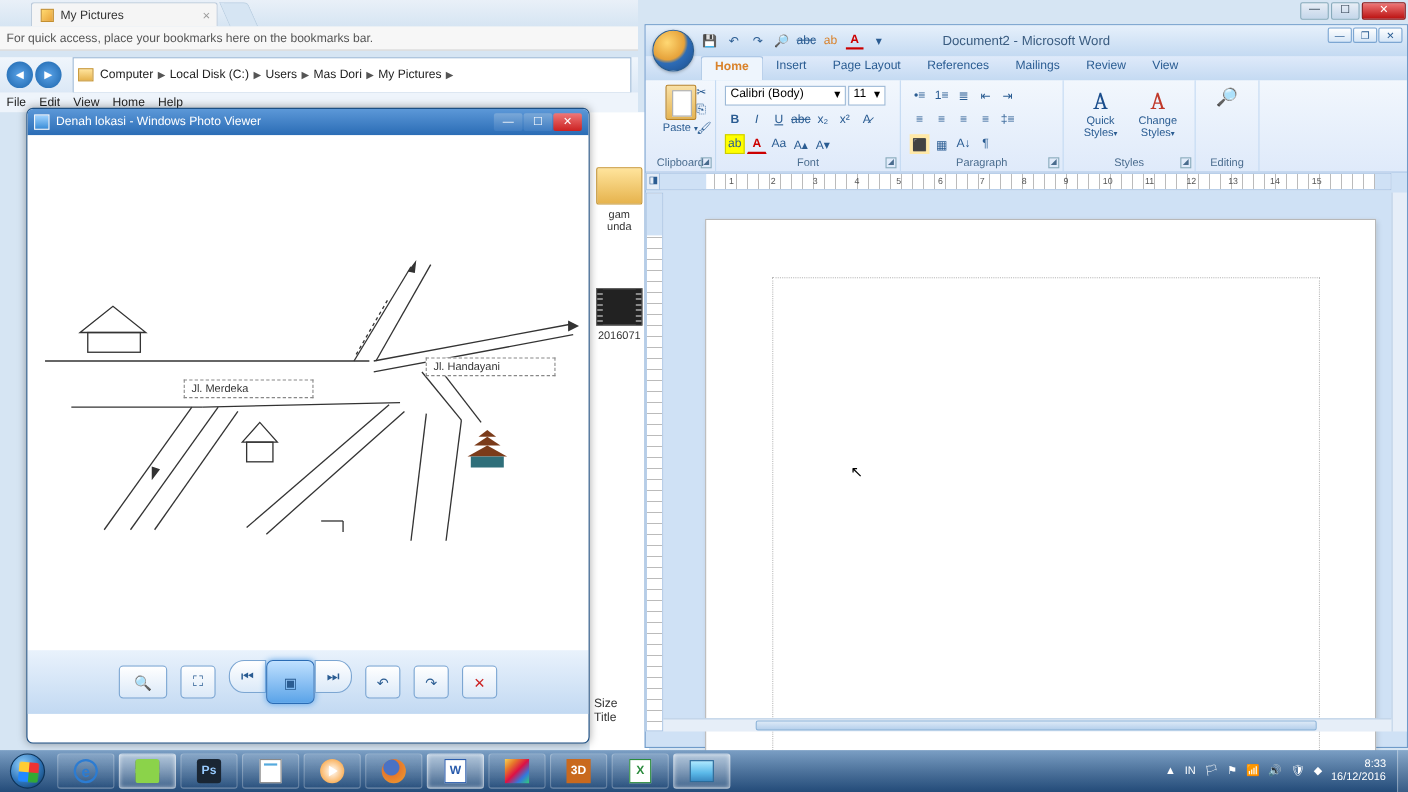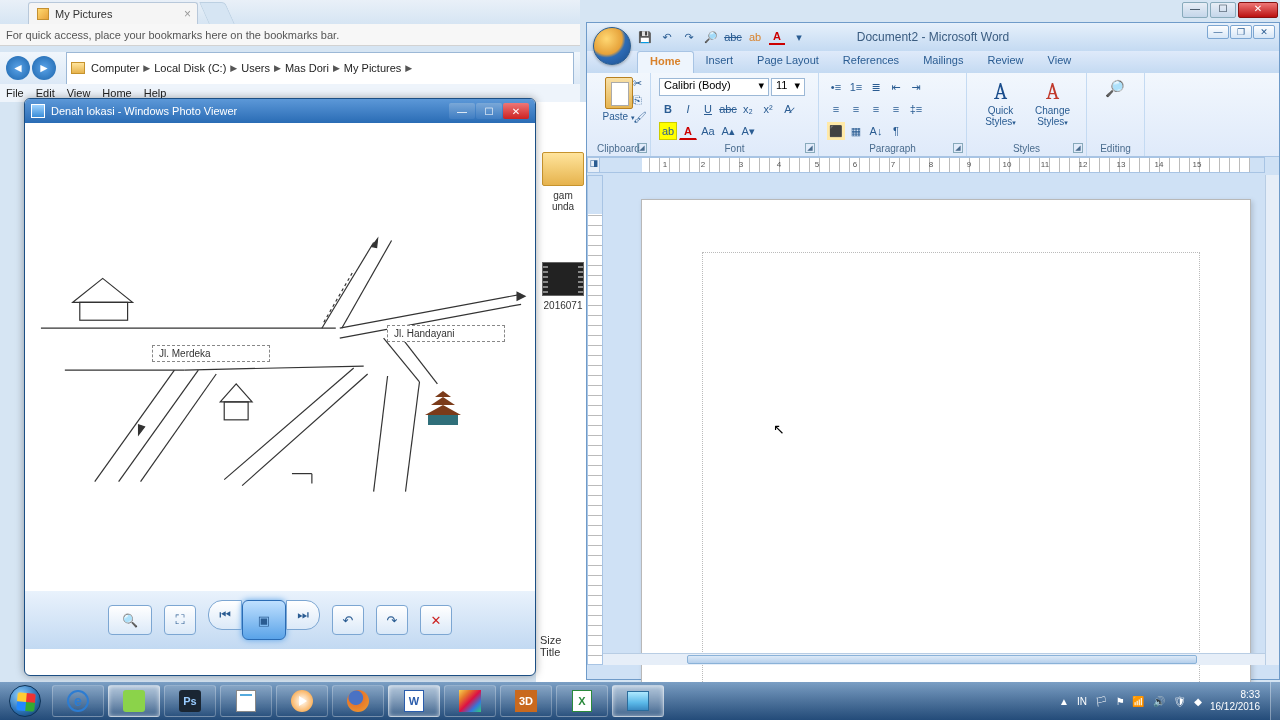--- a/index.html
+++ b/index.html
@@ -251,21 +251,21 @@
         <line x1="200" y1="358" x2="330" y2="246"></line>
         <line x1="218" y1="364" x2="344" y2="252"></line>
 
         <path d="M 196 280 L 212 262 L 228 280 Z"></path>
         <rect x="200" y="280" width="24" height="18"></rect>
 
         <line x1="268" y1="352" x2="288" y2="352"></line>
         <line x1="288" y1="352" x2="288" y2="362"></line>
       </g>
     </svg>
-    <div class="pv-label" style="left:127px; top:222px; width:118px;">Jl. Merdeka</div>
+    <div class="pv-label" style="left:142px; top:222px; width:118px;">Jl. Merdeka</div>
     <div class="pv-label" style="left:362px; top:202px; width:118px;">Jl. Handayani</div>
     <div class="pv-temple" style="left:400px; top:268px;">
       <div class="roof xs"></div>
         <div class="roof sm"></div>
         <div class="roof"></div>
         <div class="base"></div>
     </div>
   </div>
   <div class="pv-controls">
     <div class="pv-btn wide">🔍</div>

